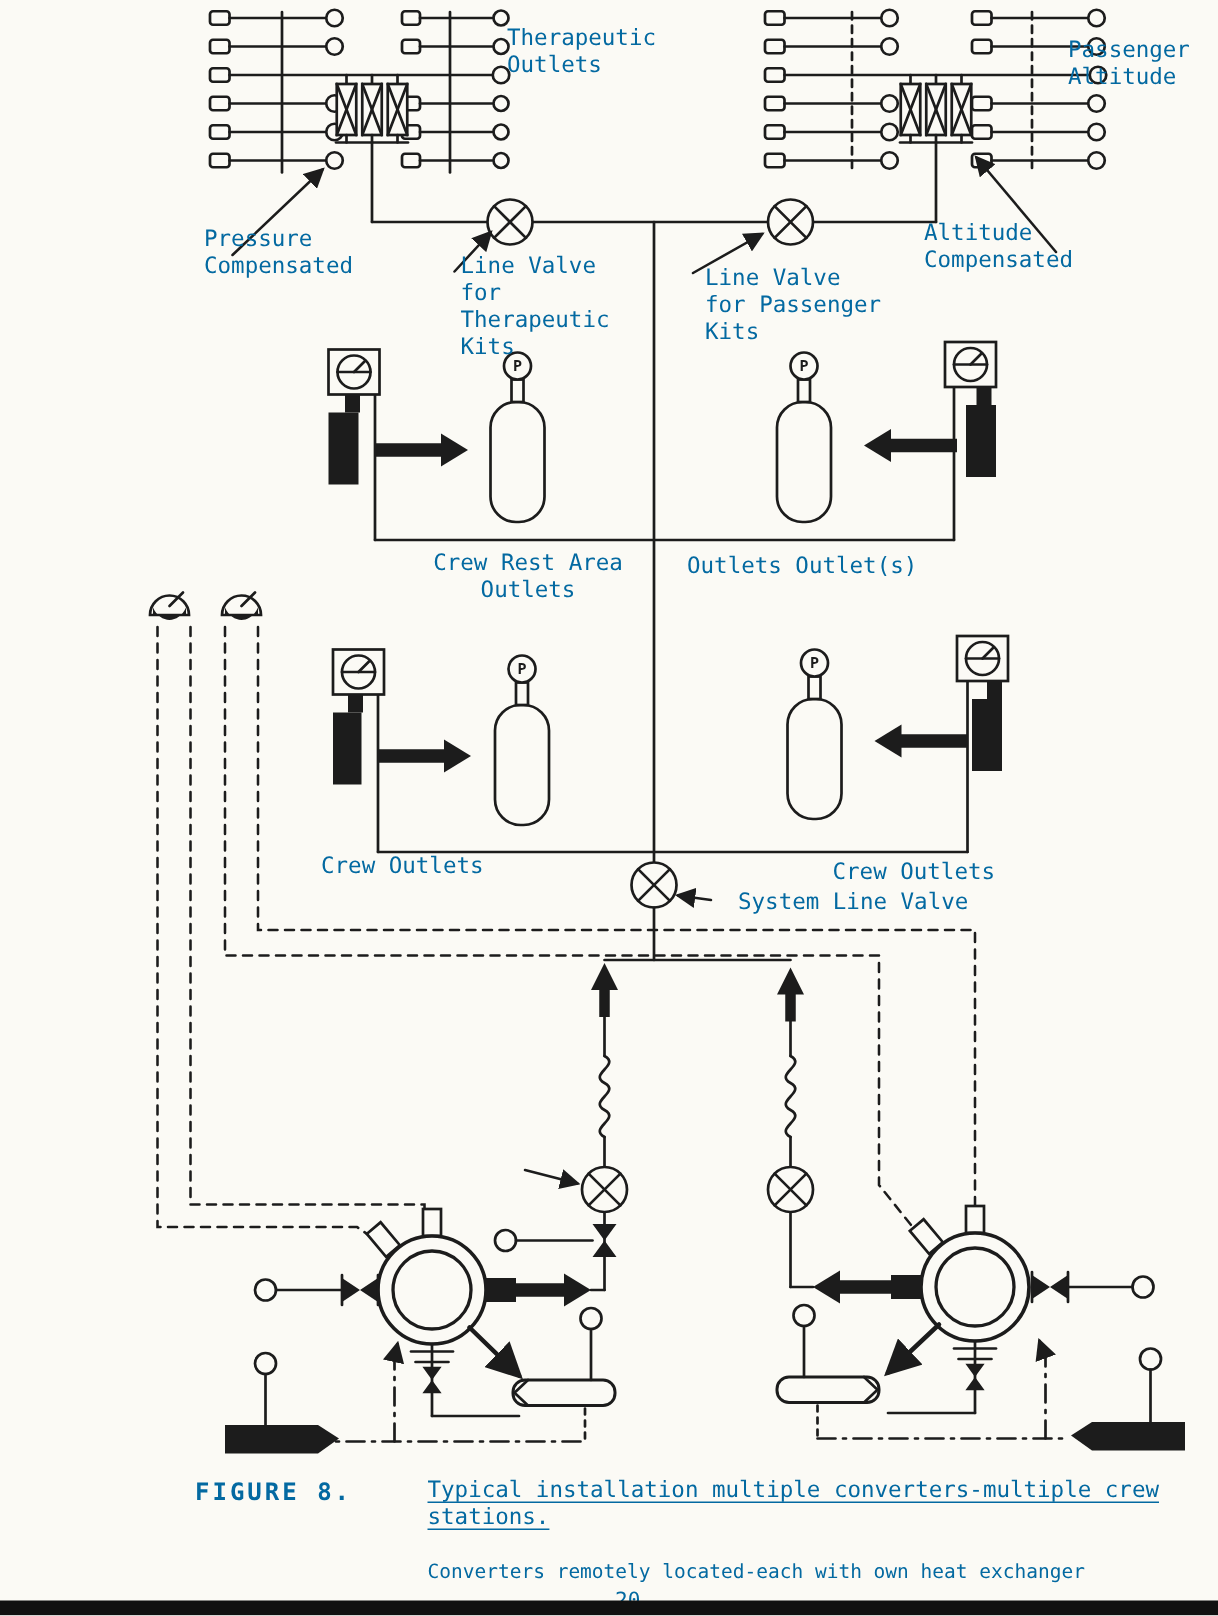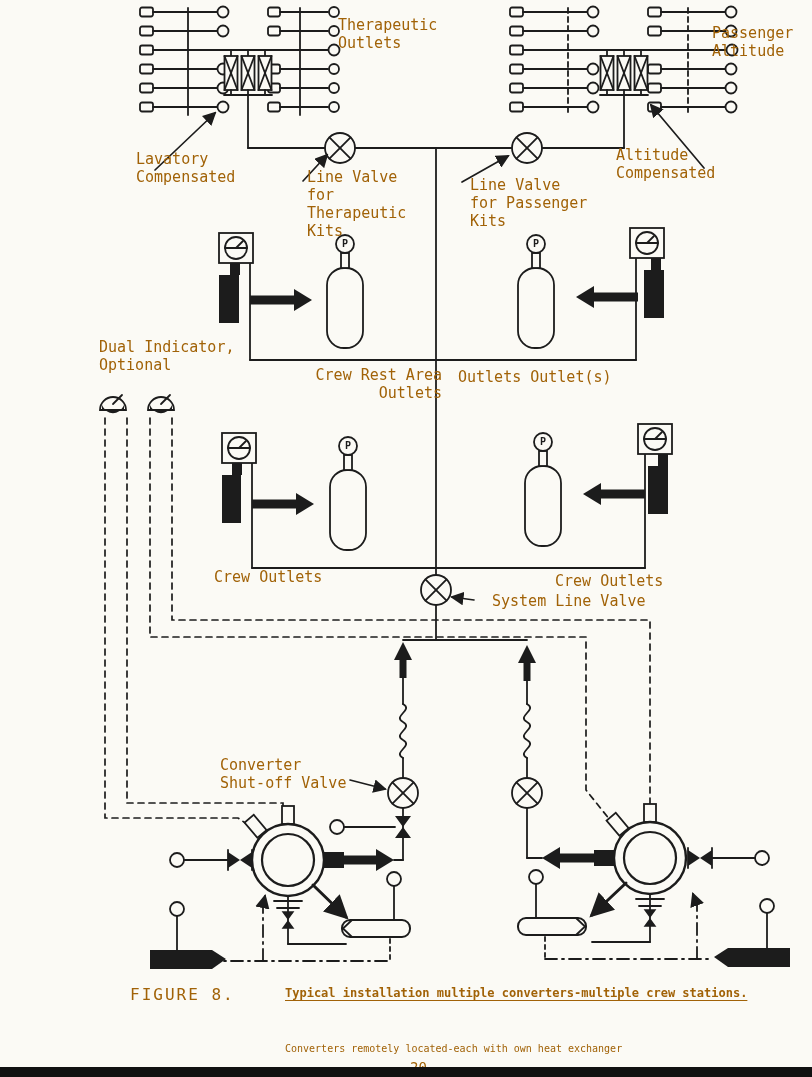--- a/index.html
+++ b/index.html
@@ -1,23 +1,23 @@
 <!DOCTYPE html>
 <html><head>
 <meta charset="utf-8">
 <style>
   html,body{margin:0;padding:0;background:#e8e8e8;}
   #page{position:relative;width:812px;height:1077px;background:#fbfaf5;overflow:hidden;
         font-family:"DejaVu Sans Mono","Liberation Mono",monospace;color:#1c1c1c;}
   #art{position:absolute;left:0;top:0;}
-  .label{position:absolute;font-size:15px;line-height:18px;white-space:pre-line;color:#a16207;}
-  .center{text-align:right;}
-  .cap-fig{font-size:16px;letter-spacing:2px;font-weight:normal;}
-  .cap-title{font-size:12px;font-weight:bold;text-decoration:underline;text-underline-offset:3px;width:505px;}
-  .cap-sub{font-size:10px;width:520px;}
+  .label{position:absolute;font-size:15px;line-height:18px;white-space:pre-line;color:#0369a1;}
+  .center{text-align:center;}
+  .cap-fig{font-size:16px;letter-spacing:2px;font-weight:bold;}
+  .cap-title{font-size:15px;font-weight:normal;text-decoration:underline;text-underline-offset:3px;width:505px;}
+  .cap-sub{font-size:13px;width:520px;}
   .pagenum{font-size:14px;}
   #bottombar{position:absolute;left:0;top:1067px;width:812px;height:10px;background:#111;}
   svg{shape-rendering:geometricPrecision;}
   svg text{font-family:"DejaVu Sans Mono","Liberation Mono",monospace;font-size:10px;fill:#1c1c1c;font-weight:bold;}
 </style>
 </head>
 <body>
 
 <div id="page">
 
@@ -304,41 +304,37 @@
   <text x="345" y="247" text-anchor="middle" stroke="none">P</text>
   <text x="536" y="247" text-anchor="middle" stroke="none">P</text>
   <text x="348" y="449" text-anchor="middle" stroke="none">P</text>
   <text x="543" y="445" text-anchor="middle" stroke="none">P</text>
 </svg>
 
 <div class="label" style="left:338px;top:16px">Therapeutic
 Outlets</div>
 <div class="label" style="left:712px;top:24px">Passenger
 Altitude</div>
-<div class="label" style="left:136px;top:150px">Lavatory
+<div class="label" style="left:136px;top:150px">Pressure
 Compensated</div>
 <div class="label" style="left:307px;top:168px">Line Valve
 for
 Therapeutic
 Kits</div>
 <div class="label" style="left:470px;top:176px">Line Valve
 for Passenger
 Kits</div>
 <div class="label" style="left:616px;top:146px">Altitude
 Compensated</div>
-<div class="label" style="left:99px;top:338px">Dual Indicator,
-Optional</div>
 <div class="label center" style="left:262px;top:366px;width:180px">Crew Rest Area
 Outlets</div>
 <div class="label" style="left:458px;top:368px">Outlets Outlet(s)</div>
 <div class="label" style="left:214px;top:568px">Crew Outlets</div>
 <div class="label" style="left:555px;top:572px">Crew Outlets</div>
 <div class="label" style="left:492px;top:592px">System Line Valve</div>
-<div class="label" style="left:220px;top:756px">Converter
-Shut-off Valve</div>
 
 <div class="label cap-fig" style="left:130px;top:986px">FIGURE  8.</div>
 <div class="label cap-title" style="left:285px;top:984px">Typical installation multiple converters-multiple crew stations.</div>
 <div class="label cap-sub" style="left:285px;top:1040px">Converters remotely located-each with own heat exchanger</div>
 <div class="label pagenum" style="left:410px;top:1058px">20</div>
 <div id="bottombar"></div>
 
 </div>
 
 </body></html>

